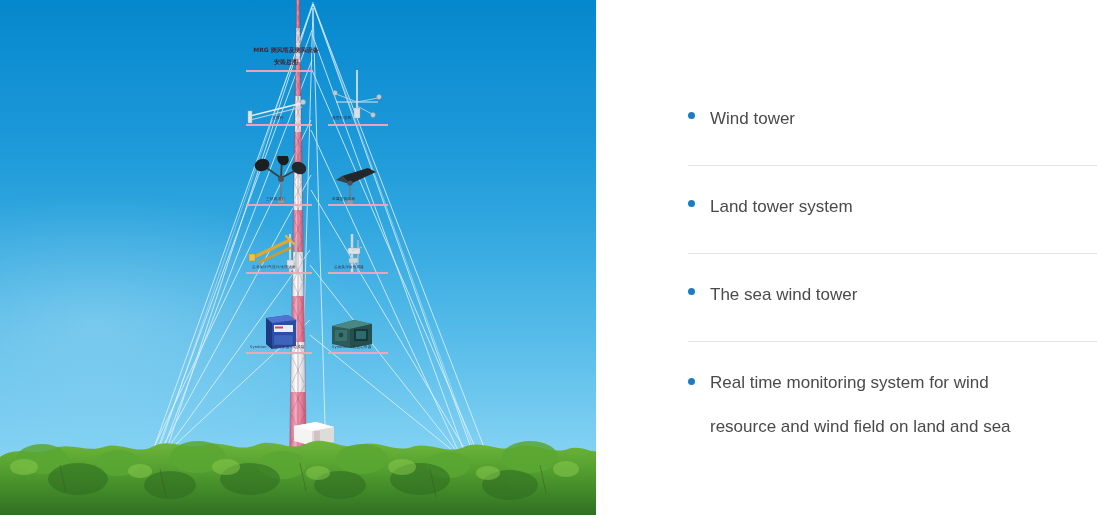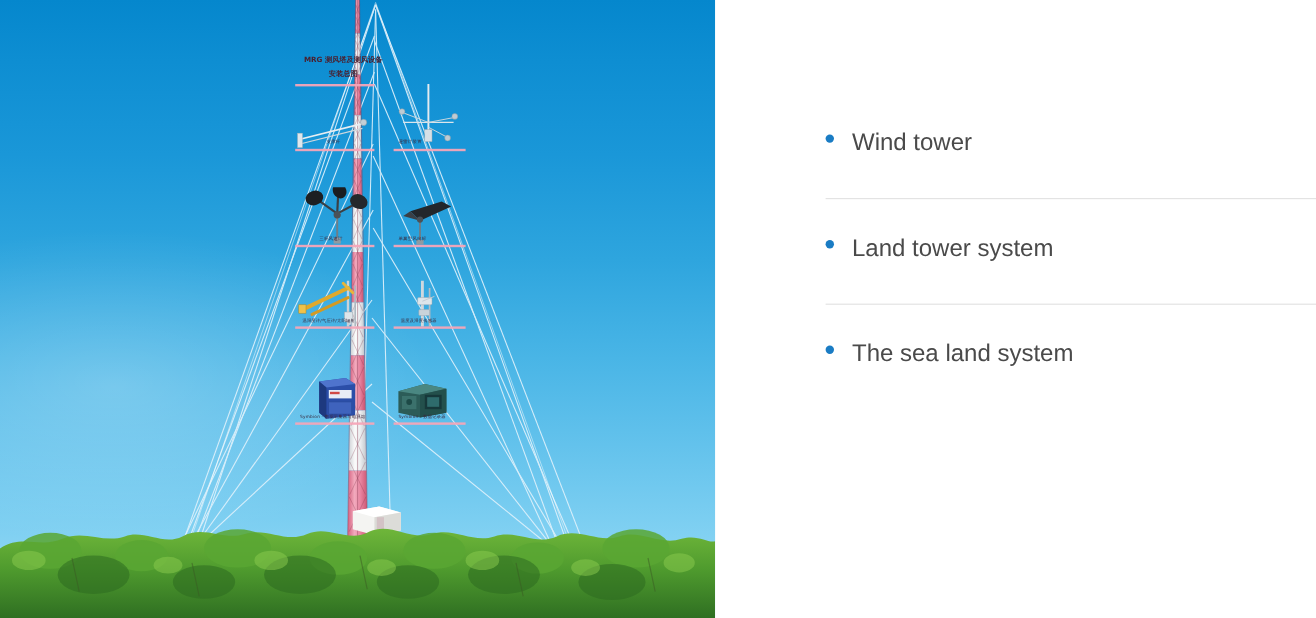--- a/index.html
+++ b/index.html
@@ -131,21 +131,21 @@
     flex: 0 0 auto;
     width: 7px;
     height: 7px;
     border-radius: 50%;
     background: #1a7cc4;
     margin-top: 34px;
     margin-right: 15px;
   }
   .feature-item .ftext {
     color: #4a4a4a;
-    font-size: 20px;
+    font-size: 17px;
     line-height: 44px;
     padding-top: 19px;
     padding-bottom: 19px;
     font-weight: 400;
     max-width: 340px;
   }
   .feature-item.tall { min-height: 126px; }
   .feature-item.tall .ftext { max-width: 345px; }
   .feature-item.tall .bullet { margin-top: 36px; }
 </style>
@@ -438,20 +438,24 @@
         <span class="ftext" style="color: rgb(74, 74, 74);">Wind tower</span>
       </li>
 
       <li class="feature-item" style="border-bottom-color: rgb(227, 227, 227);">
         <span class="bullet" style="background: rgb(26, 124, 196);"></span>
         <span class="ftext" style="color: rgb(74, 74, 74);">Land tower system</span>
       </li>
 
       <li class="feature-item" style="border-bottom-color: rgb(227, 227, 227);">
         <span class="bullet" style="background: rgb(26, 124, 196);"></span>
-        <span class="ftext" style="color: rgb(74, 74, 74);">The sea land system</span>
+        <span class="ftext" style="color: rgb(74, 74, 74);">The sea wind tower</span>
       </li>
 
+      <li class="feature-item tall" style="border-bottom-color: rgb(227, 227, 227);">
+        <span class="bullet" style="background: rgb(26, 124, 196);"></span>
+        <span class="ftext" style="color: rgb(74, 74, 74);">Real time monitoring system for wind resource and wind field on land and sea</span>
+      </li>
 
     </ul>
   </div>
 
 </div>
 
 </body></html>

